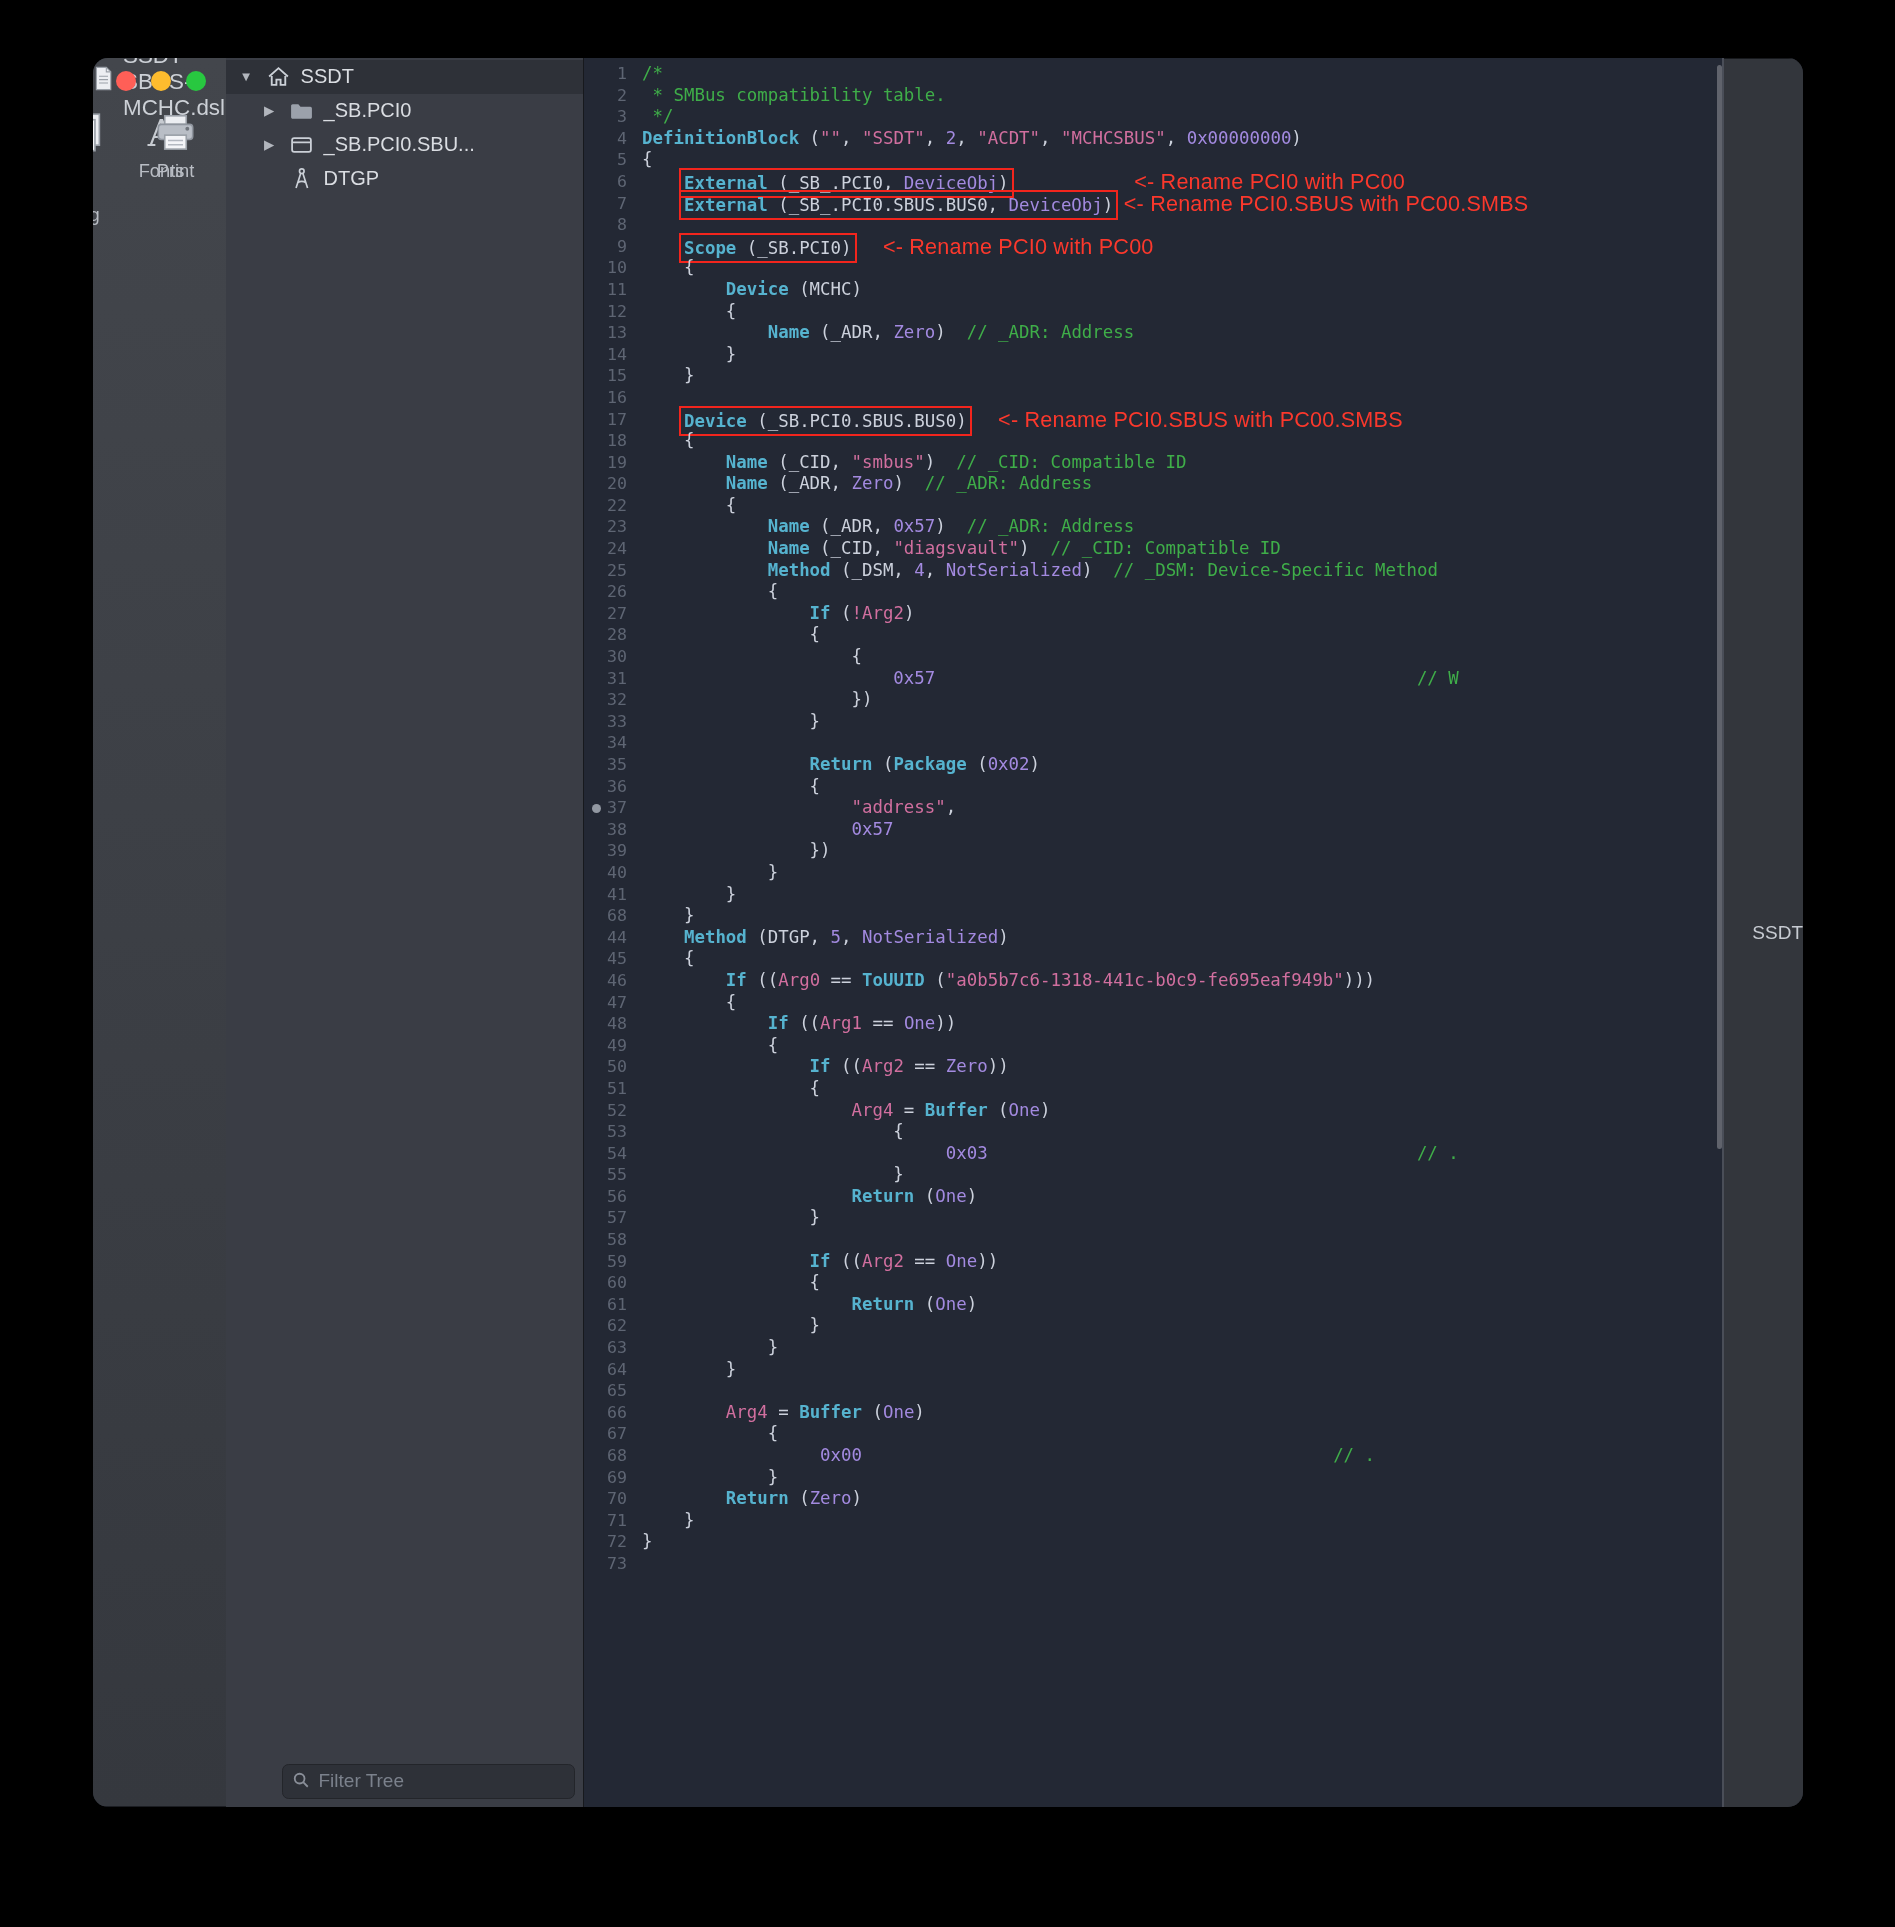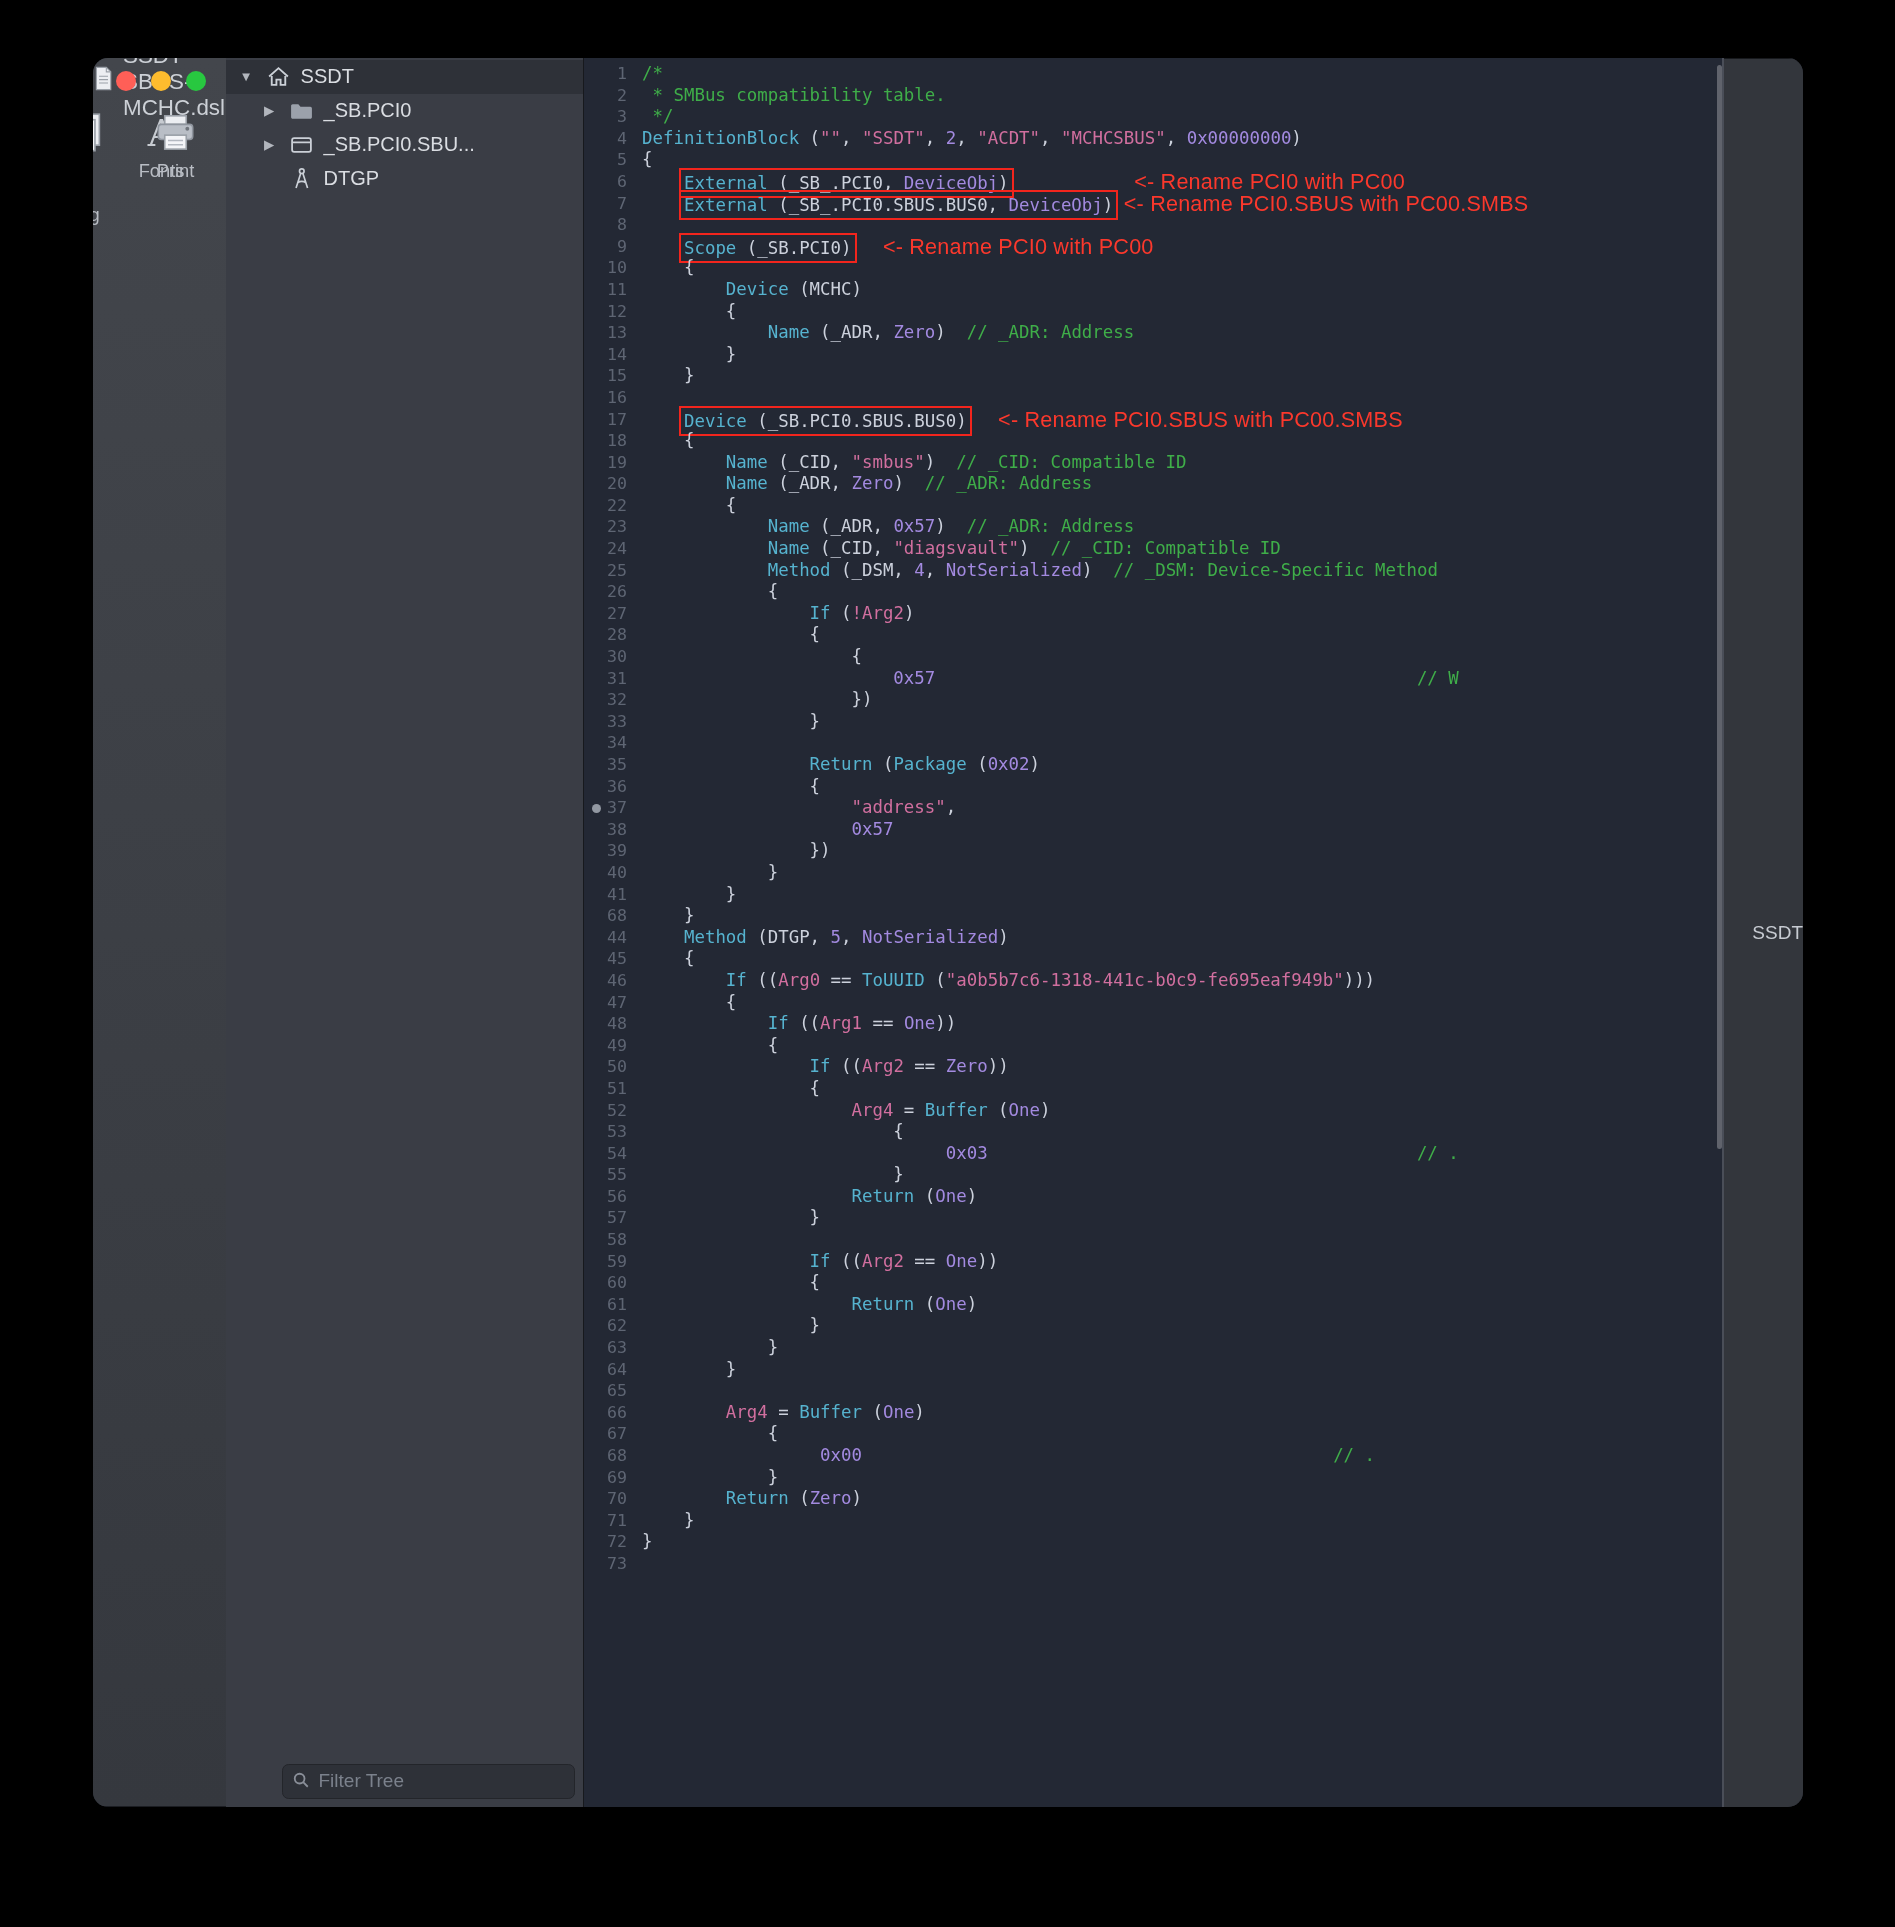--- a/index.html
+++ b/index.html
@@ -49,21 +49,21 @@
   .filter{height:33px;background:#2e3138;border:0.8px solid #23252a;border-radius:6.6px;display:flex;align-items:center;gap:6.6px;padding:0 8.3px;}
   .filter input{flex:1;min-width:0;background:transparent;border:none;outline:none;color:#c7cbd2;font-size:19px;font-family:"Liberation Sans",sans-serif;}
   .filter input::placeholder{color:#7b818c;}
   
   .editor{flex:1;position:relative;background:#232834;overflow:hidden;}
   .code{position:absolute;left:0;right:0;top:5px;font:17.4px/21.6px "DejaVu Sans Mono",monospace;}
   .line{display:flex;height:21.6px;}
   .ln{flex:0 0 43px;text-align:right;padding-right:15px;color:#5e6573;font-size:16.6px;position:relative;}
   .lc{white-space:pre;}
   .pl{color:#ccd1dc;}
-  .kw{color:#56b3cf;}
+  .kw{color:#56b3cf;font-weight:bold;}
   .num{color:#a38ae0;}
   .str{color:#d16f9f;}
   .com{color:#3fae49;}
   .ann{color:#fb382c;font-family:"Liberation Sans",sans-serif;font-size:21.6px;letter-spacing:0.2px;}
   .redbox{outline:2.5px solid #f2251d;outline-offset:3.3px;}
   .dot{position:absolute;left:8.3px;top:6.6px;width:9.1px;height:9.1px;border-radius:50%;background:#9298a2;}
   .scroll-edge{position:absolute;top:0;right:0;width:2.5px;height:100%;background:rgba(255,255,255,.18);}
   .scroll-thumb{position:absolute;top:6.6px;right:2.5px;width:5px;height:62%;border-radius:2.5px;background:rgba(255,255,255,.28);}
   
   .statusbar{flex:0 0 38px;background:#33363c;border-top:1.7px solid #17191d;display:flex;align-items:center;padding-left:28px;color:#c7cbd2;font-size:19px;}

